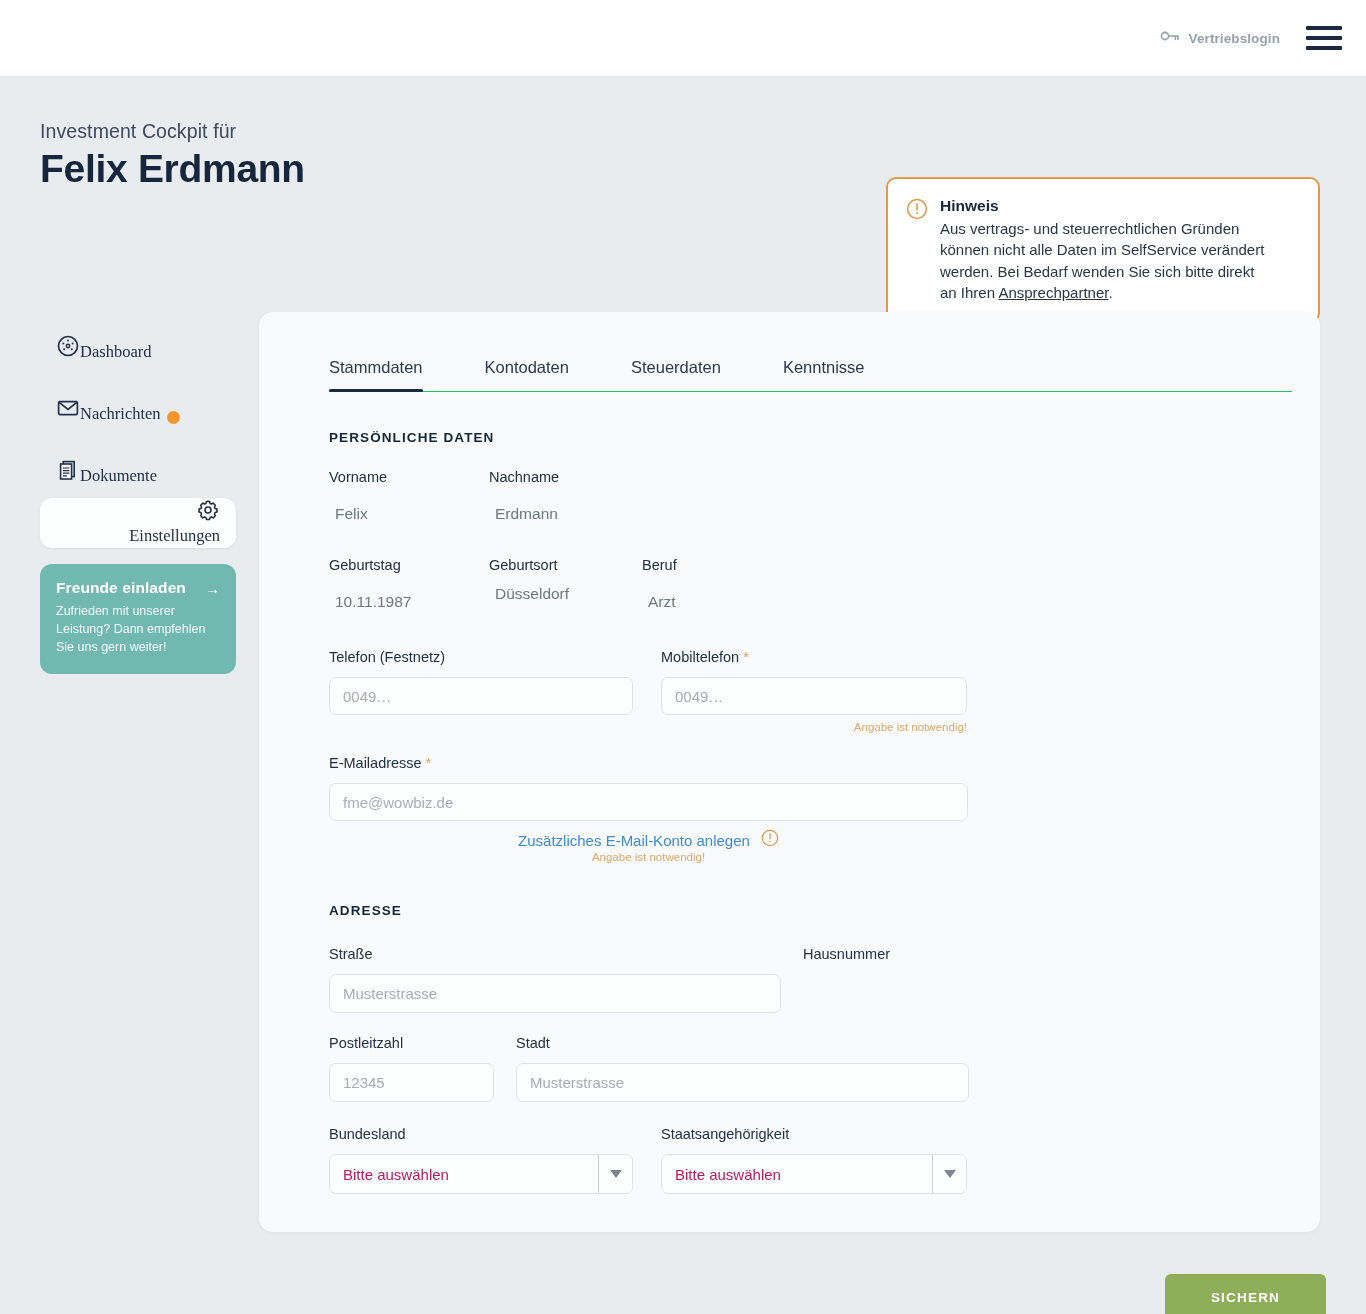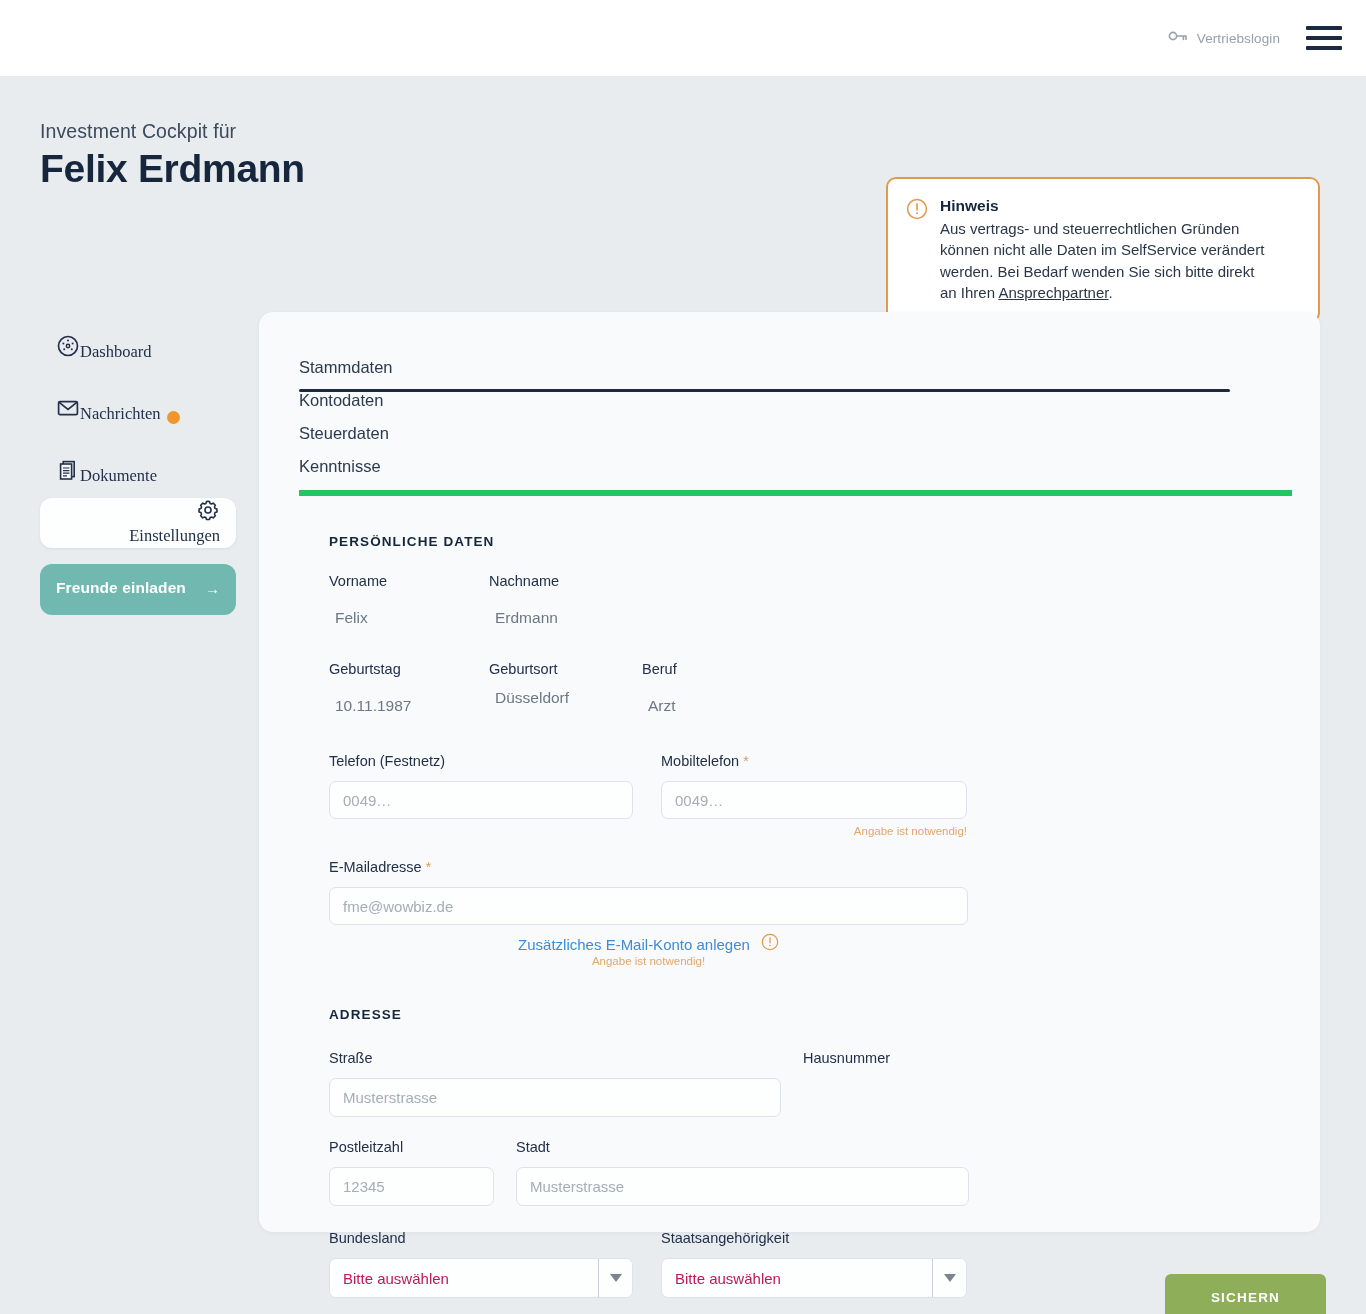--- a/index.html
+++ b/index.html
@@ -9,21 +9,21 @@
     font-family: "Liberation Sans", sans-serif;
     color: #1f2d3d;
     overflow: hidden;
   }
   
   .topnav {
     height: 76px; background: #ffffff;
     display: flex; align-items: center; justify-content: flex-end;
     padding-right: 24px; gap: 26px;
   }
-  .vertriebslogin { display: flex; align-items: center; gap: 9px; }
+  .vertriebslogin { display: flex; align-items: center; gap: 9px; font-weight: bold; }
   .vertriebslogin .label { font-size: 13.5px; color: #97a0ac; letter-spacing: .1px; }
   .key-icon { display: block; }
   .burger { display: flex; flex-direction: column; gap: 6px; cursor: pointer; padding: 4px 0; }
   .burger span { display: block; width: 36px; height: 4px; background: #1b2a41; border-radius: 1px; }
 
   
   .page { position: relative; padding: 0 24px; }
 
   .title-block { position: absolute; left: 40px; top: 44px; }
   .title-sub { font-size: 19.5px; color: #3c4a5c; letter-spacing: .1px; }
@@ -62,23 +62,22 @@
   .invite-body { font-size: 12.5px; line-height: 1.45; margin-top: 5px; color: #f2fbfa; }
 
   
   .card {
     position: absolute; left: 259px; top: 236px;
     width: 1061px; height: 920px;
     background: #f8fafb; border-radius: 14px;
     box-shadow: 0 1px 4px rgba(30,50,80,.05);
   }
   .tabs {
-    display: flex; gap: 0; margin: 46px 28px 0 40px;
-    border-bottom: 6px solid #22c55e;
-    flex-direction: column;
+    display: flex; gap: 0; margin: 46px 28px 0 70px;
+    border-bottom: 1px solid #22c55e;
   }
   .tab {
     font-size: 16.5px; color: #2b3a4f; padding: 0 0 14px 0;
     margin-right: 62px; cursor: pointer; position: relative;
   }
   .tab.active { font-weight: normal; }
   .tab.active::after {
     content: ""; position: absolute; left: 0; right: 0; bottom: -1px;
     height: 3px; background: #1b2a41; border-radius: 2px;
   }
@@ -218,20 +217,21 @@
         </svg>
       </span>
       <span class="nav-label">Einstellungen</span>
     </div>
 
     <div class="invite-card">
       <div class="invite-head">
         <span class="invite-title">Freunde einladen</span>
         <span class="invite-arrow">→</span>
       </div>
+      <div class="invite-body">Zufrieden mit unserer Leistung? Dann empfehlen Sie uns gern weiter!</div>
     </div>
   </div>
 
   <div class="card">
 
     <div class="tabs">
       <div class="tab active">Stammdaten</div>
       <div class="tab">Kontodaten</div>
       <div class="tab">Steuerdaten</div>
       <div class="tab">Kenntnisse</div>

